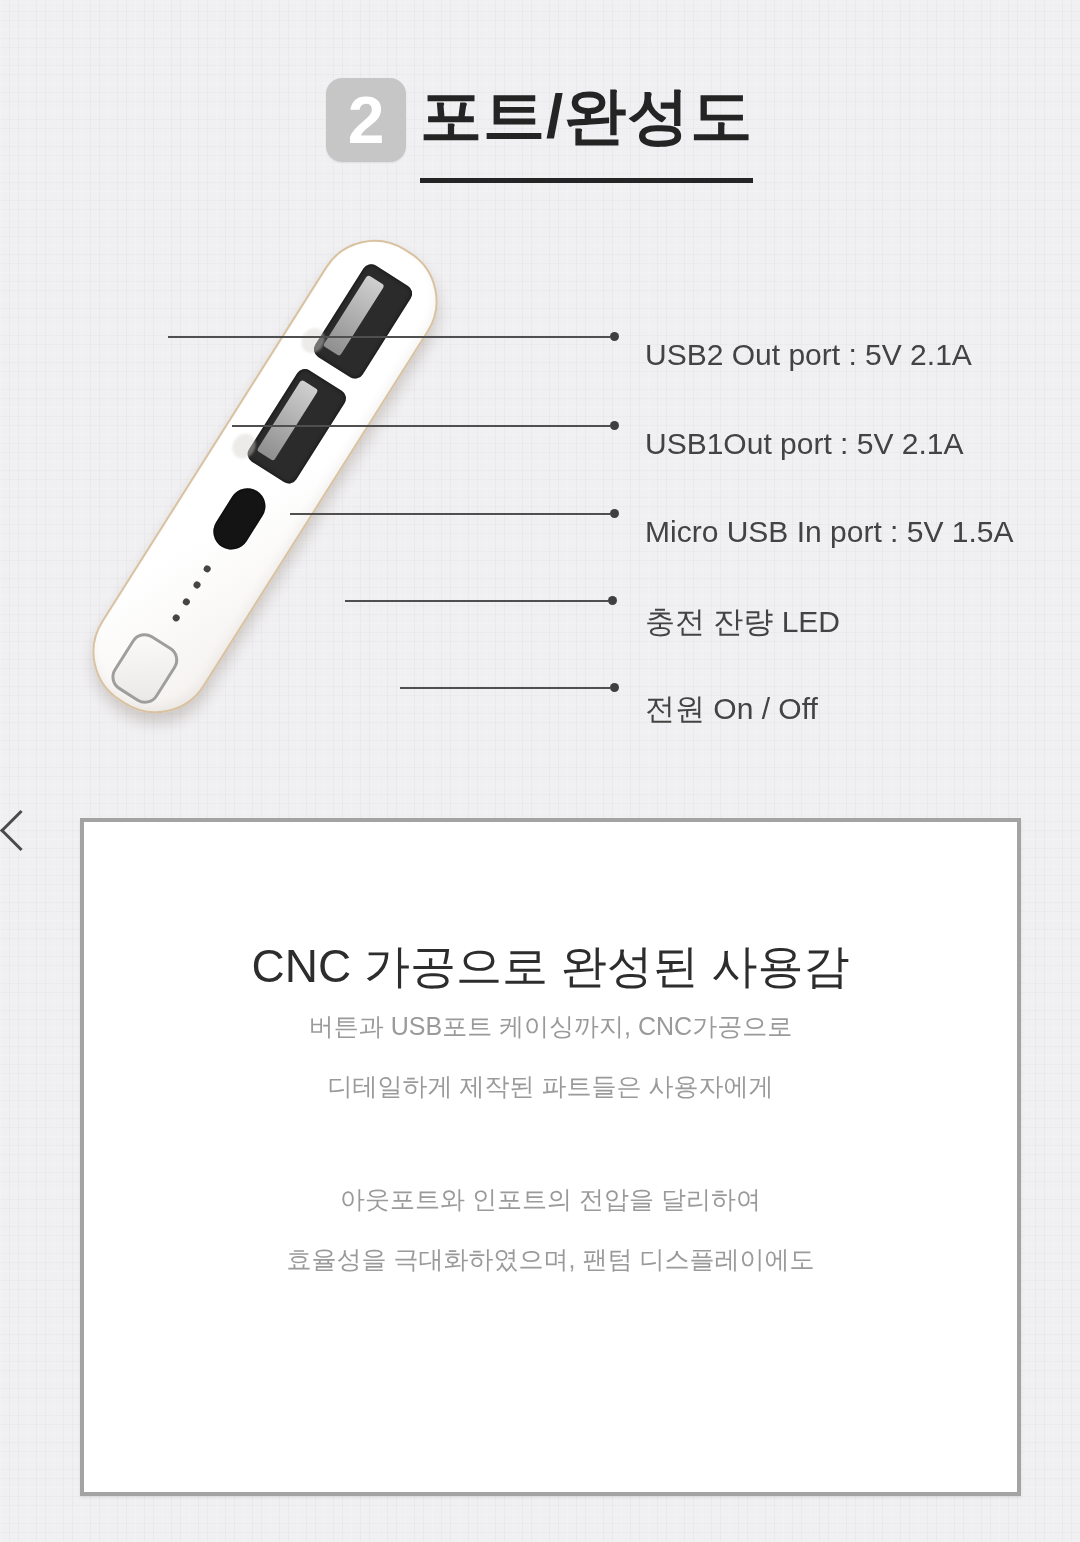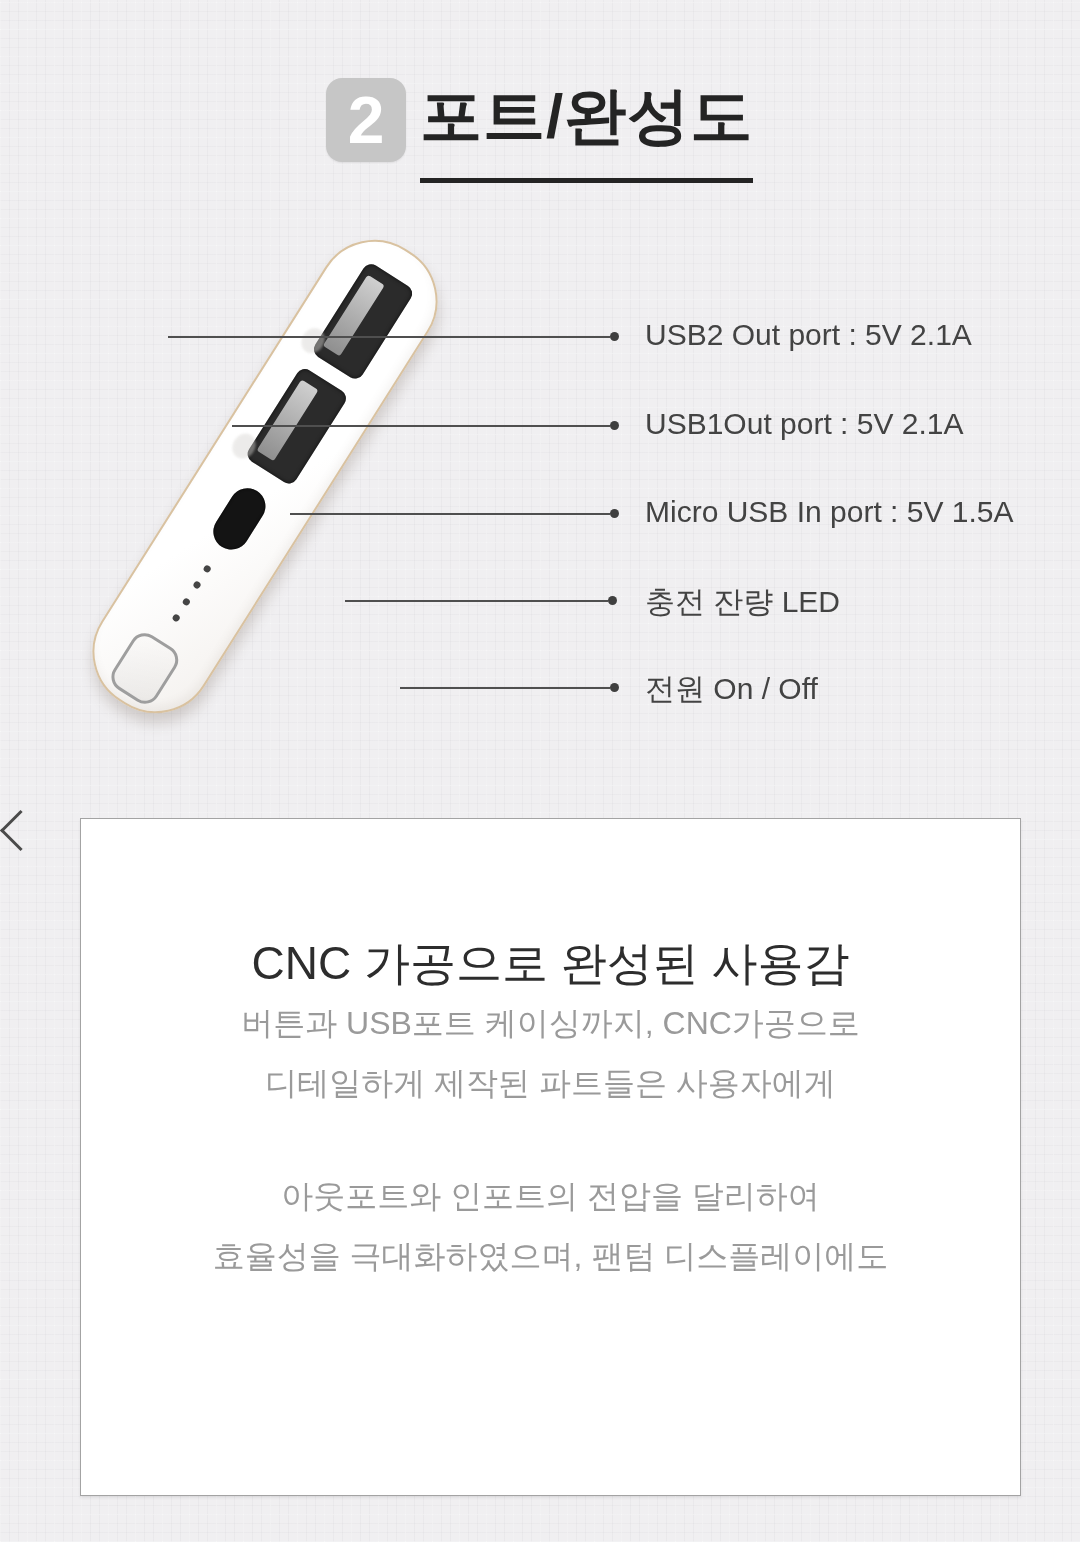--- a/index.html
+++ b/index.html
@@ -65,43 +65,43 @@
     background:#d7d5d2;opacity:.45;filter:blur(1px);
   }
   
   .callout-line{
     position:absolute;height:2px;background:#4f4f4f;top:0;
   }
   .callout-dot{
     position:absolute;width:9px;height:9px;border-radius:50%;background:#3f3f3f;
   }
   .callout-label{
-    position:absolute;left:645px;font-size:30px;color:#434343;white-space:nowrap;
+    position:absolute;left:645px;font-size:30px;color:#434343;white-space:nowrap;margin-top:20px;
   }
   
   .back-chevron{
     position:absolute;left:2px;top:812px;width:22px;height:44px;
   }
   .back-chevron:before{
     content:"";position:absolute;left:4px;top:4px;width:26px;height:26px;
     border-left:3px solid #4a4a4a;border-bottom:3px solid #4a4a4a;
     transform:rotate(45deg);
   }
   
   .card{
     position:absolute;left:80px;top:818px;width:941px;height:678px;
-    background:#ffffff;border:1px solid #a3a3a3;box-sizing:border-box;
+    background:#ffffff;border:4px solid #a3a3a3;box-sizing:border-box;
     box-shadow:0 2px 3px rgba(0,0,0,.07);
     text-align:center;
   }
   .card-heading{
     margin-top:118px;font-size:46px;line-height:52px;font-weight:500;color:#2d2d2d;
   }
   .card-para{
-    margin:0;font-size:32px;line-height:60px;color:#9a9a9a;font-weight:400;
+    margin:0;font-size:25px;line-height:60px;color:#9a9a9a;font-weight:400;
   }
   .para-1{margin-top:4px;}
   .para-2{margin-top:53px;}
 </style>
 </head>
 <body>
 
 <div class="badge">2</div>
 <div class="page-title">포트/완성도</div>
 

